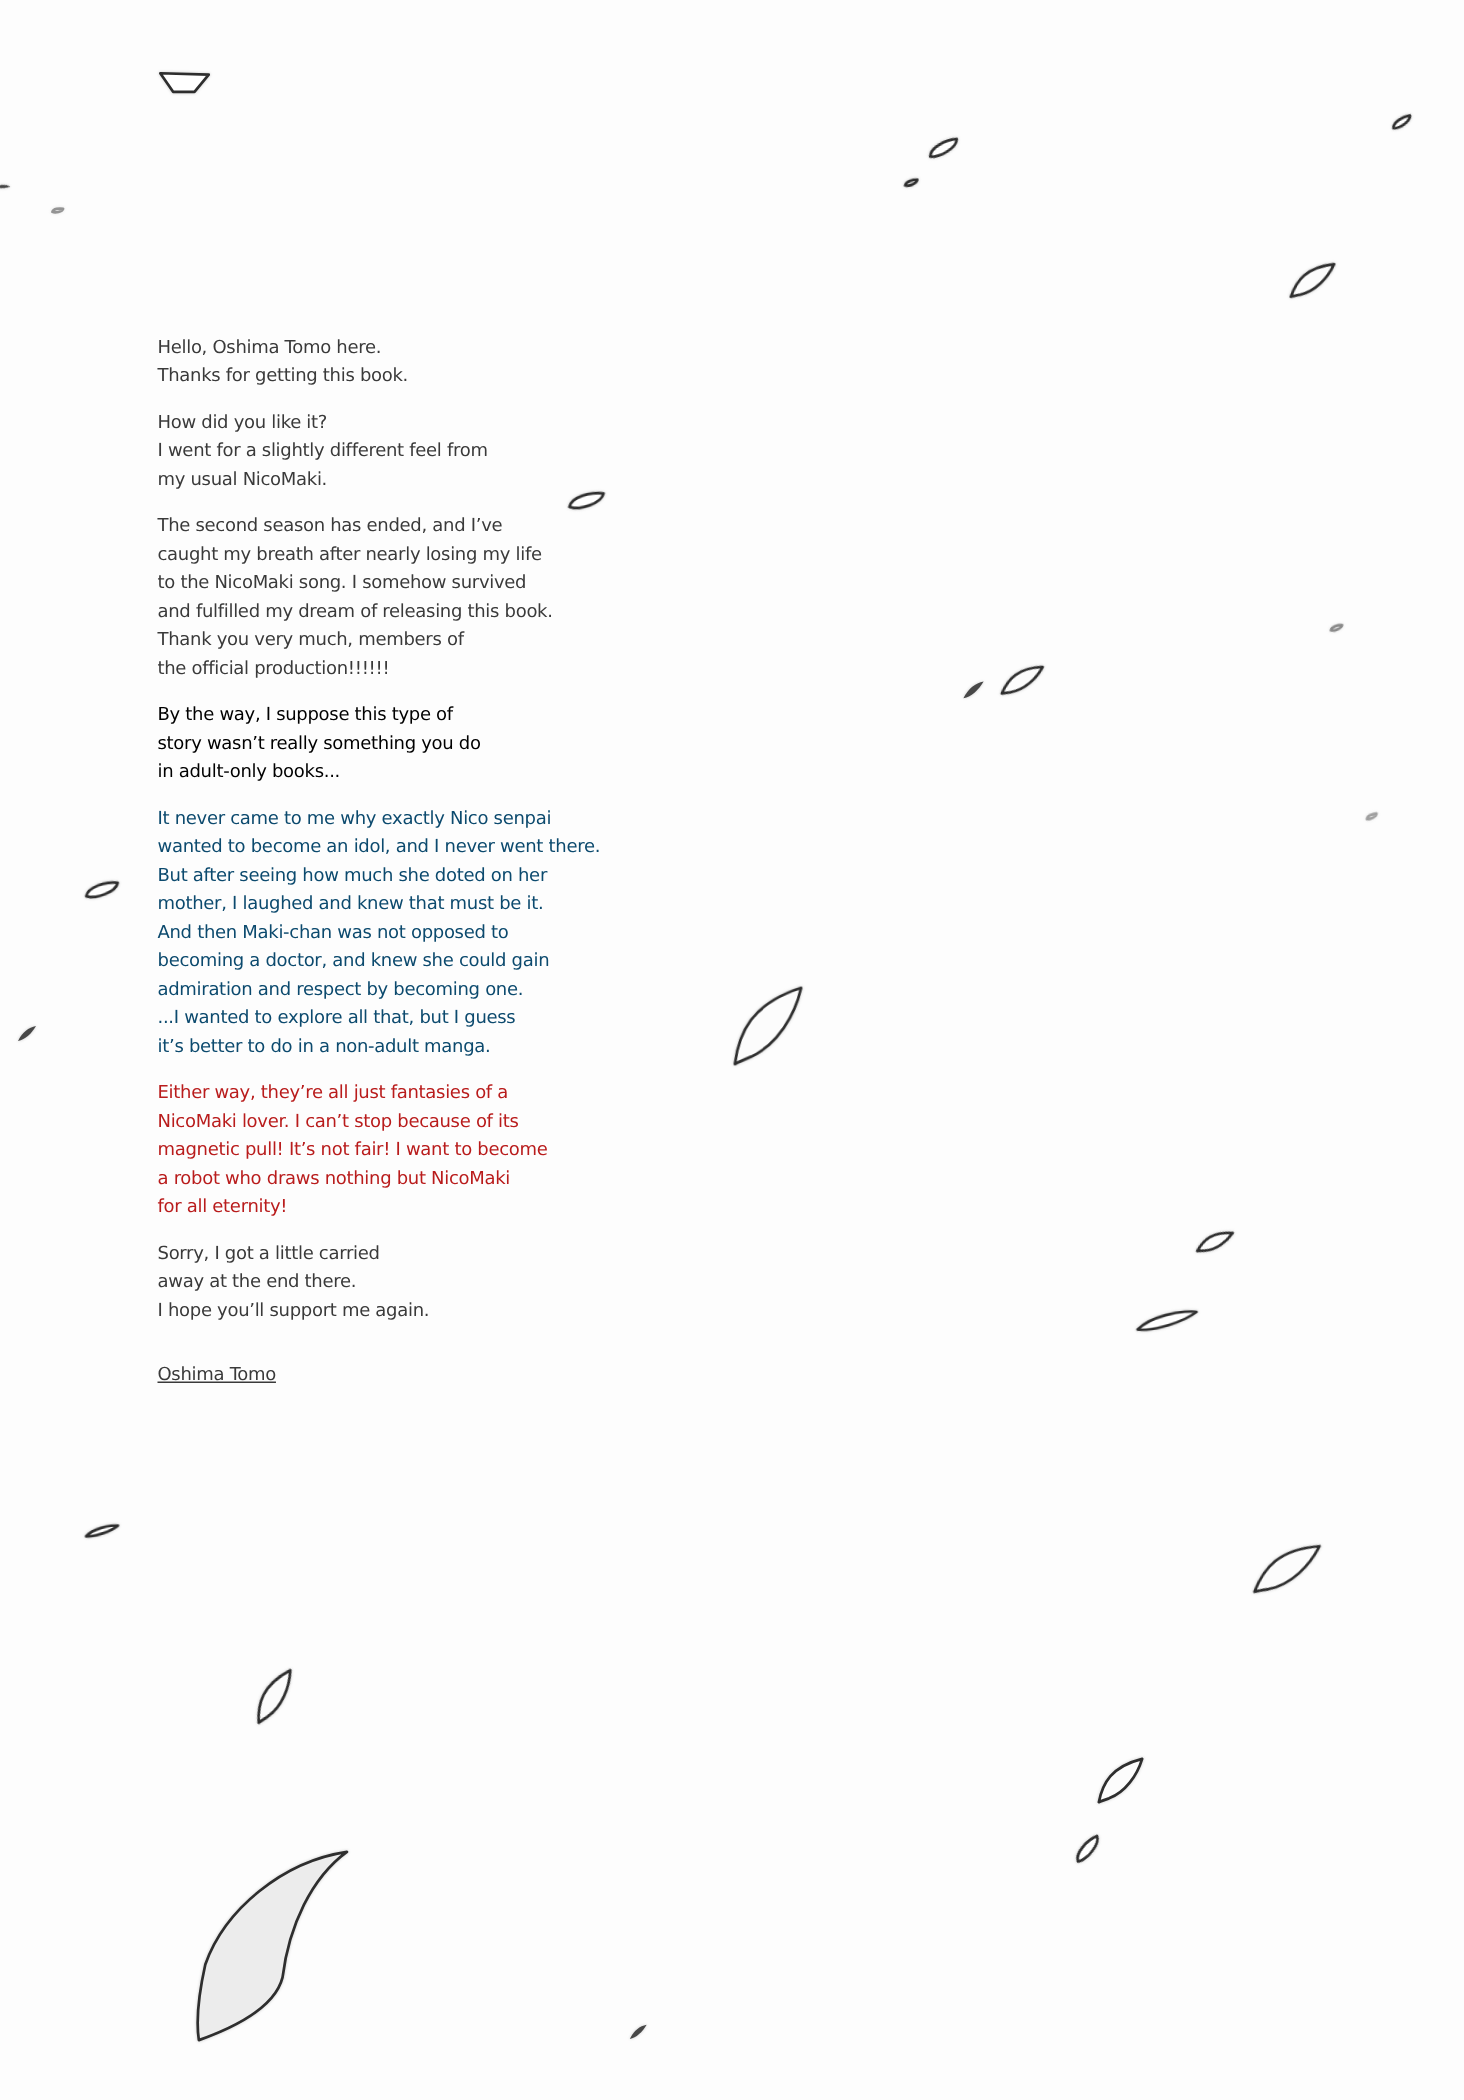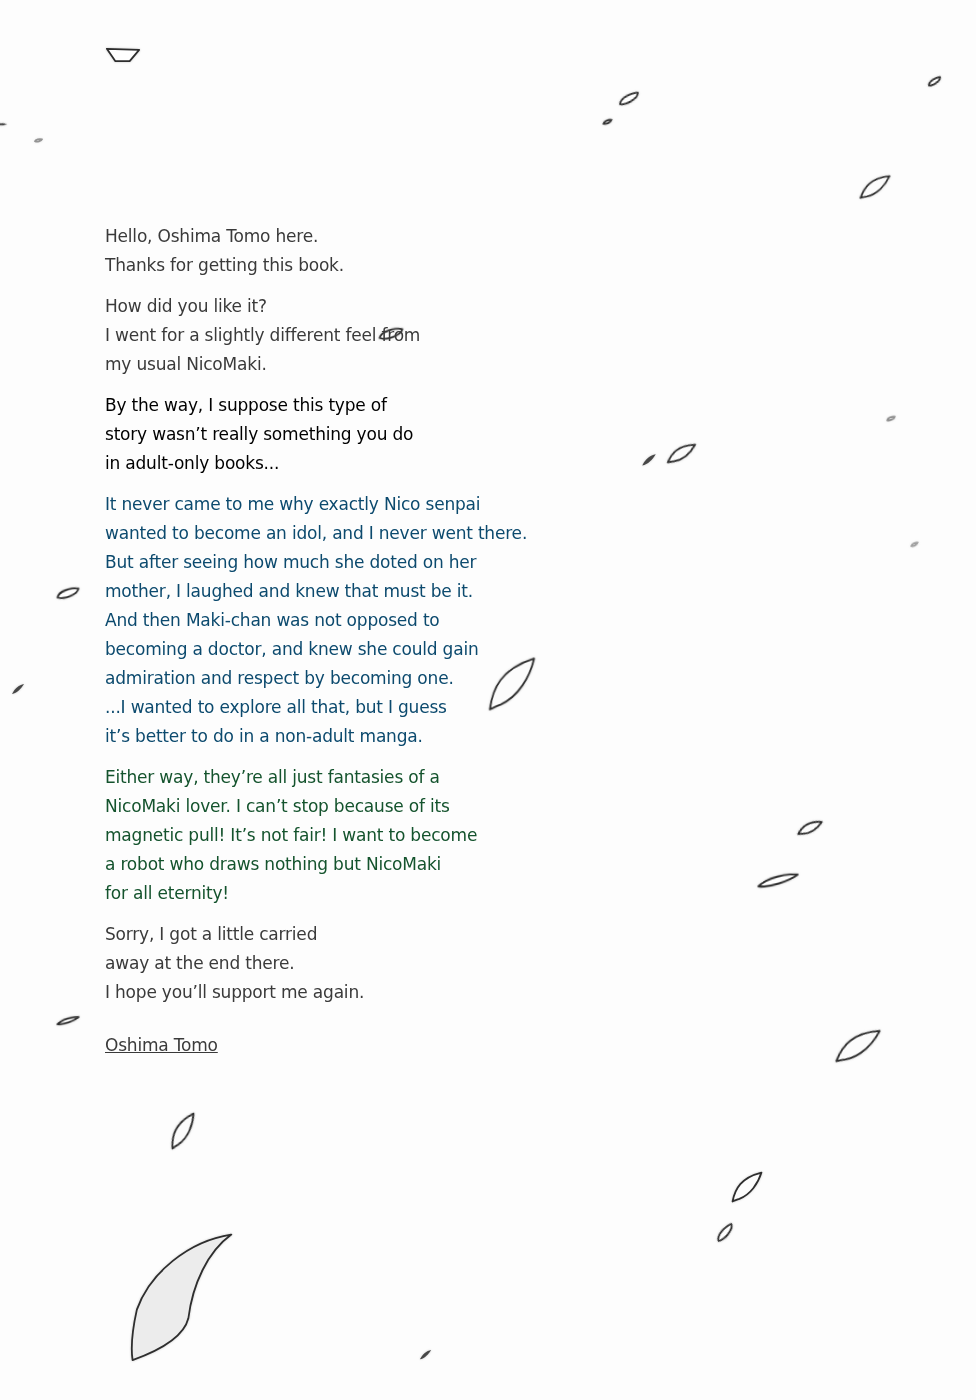--- a/index.html
+++ b/index.html
@@ -17,22 +17,22 @@
   }
   .text-block {
     position: absolute;
     left: 105px;
     top: 222px;
     width: 520px;
     color: #3a3a3a;
   }
   .para {
     margin: 0 0 12px 0;
-    font-size: 17px;
-    line-height: 29px;
+    font-size: 12px;
+    line-height: 19px;
     letter-spacing: -0.2px;
     white-space: pre-line;
   }
   .para.closing { margin-top: 9px; }
   .para.signature { margin-top: 24px; text-decoration: underline; }
   .decor-layer { position: absolute; inset: 0; pointer-events: none; }
   .decor-layer svg { filter: drop-shadow(0 0 1px #c8c8c8); }
 </style>
 </head>
 <body>
@@ -111,33 +111,39 @@
       <svg viewBox="0 0 16 14" width="15" height="13.125" style="position: absolute; left: 418px; top: 1348px; transform: rotate(0deg); opacity: 1; overflow: visible;">
         <path d="M2 12 C5 6 9 3 14 2 C11 7 7 11 2 12 Z" fill="#474747"></path>
       </svg>
     </div>
   <div class="text-block" id="text-block">
       <p class="para body" style="color: rgb(58, 58, 58);">Hello, Oshima Tomo here.
 Thanks for getting this book.</p>
       <p class="para body" style="color: rgb(58, 58, 58);">How did you like it?
 I went for a slightly different feel from
 my usual NicoMaki.</p>
+      <p class="para body" style="color: rgb(58, 58, 58);">The second season has ended, and I’ve
+caught my breath after nearly losing my life
+to the NicoMaki song. I somehow survived
+and fulfilled my dream of releasing this book.
+Thank you very much, members of
+the official production!!!!!!</p>
       <p class="para body" style="color: #000000;">By the way, I suppose this type of
 story wasn’t really something you do
 in adult-only books...</p>
       <p class="para body" style="color: #0c4a6e;">It never came to me why exactly Nico senpai
 wanted to become an idol, and I never went there.
 But after seeing how much she doted on her
 mother, I laughed and knew that must be it.
 And then Maki-chan was not opposed to
 becoming a doctor, and knew she could gain
 admiration and respect by becoming one.
 ...I wanted to explore all that, but I guess
 it’s better to do in a non-adult manga.</p>
-      <p class="para body" style="color: #14532d;">Either way, they’re all just fantasies of a
+      <p class="para body" style="color: #b91c1c;">Either way, they’re all just fantasies of a
 NicoMaki lover. I can’t stop because of its
 magnetic pull! It’s not fair! I want to become
 a robot who draws nothing but NicoMaki
 for all eternity!</p>
       <p class="para body" style="color: rgb(58, 58, 58);">Sorry, I got a little carried
 away at the end there.
 I hope you’ll support me again.</p>
       <p class="para signature" style="color: rgb(58, 58, 58);">Oshima Tomo</p>
     </div>
 </div>

